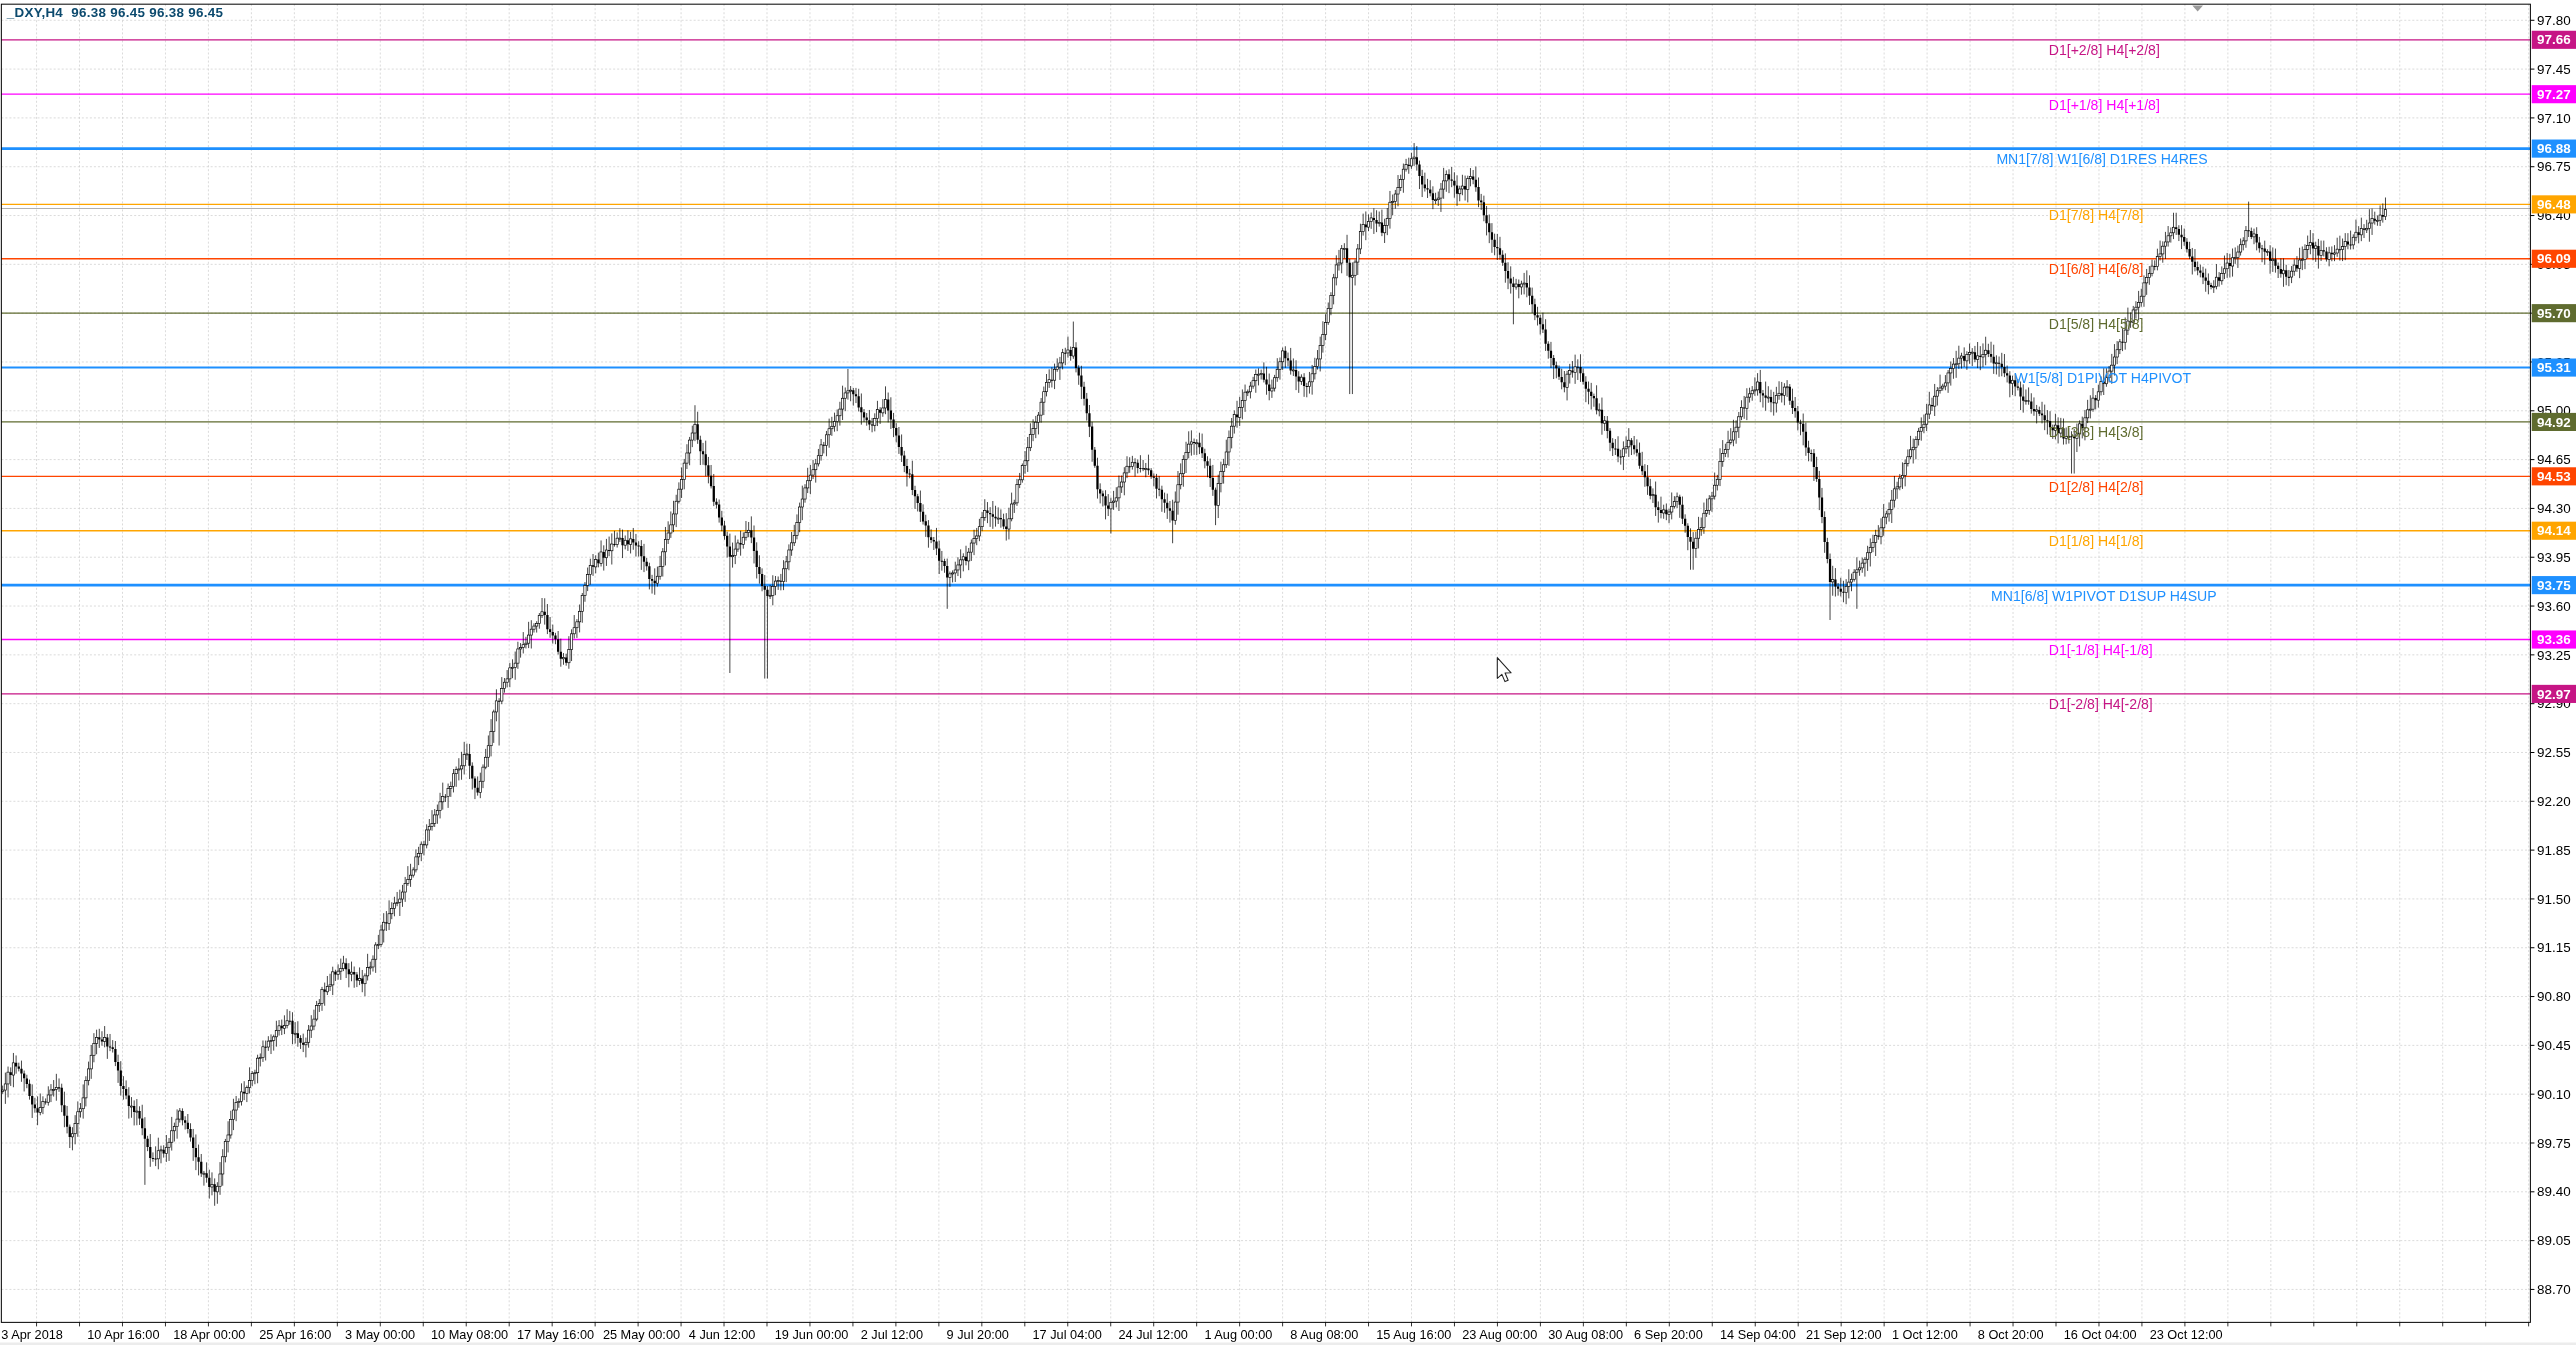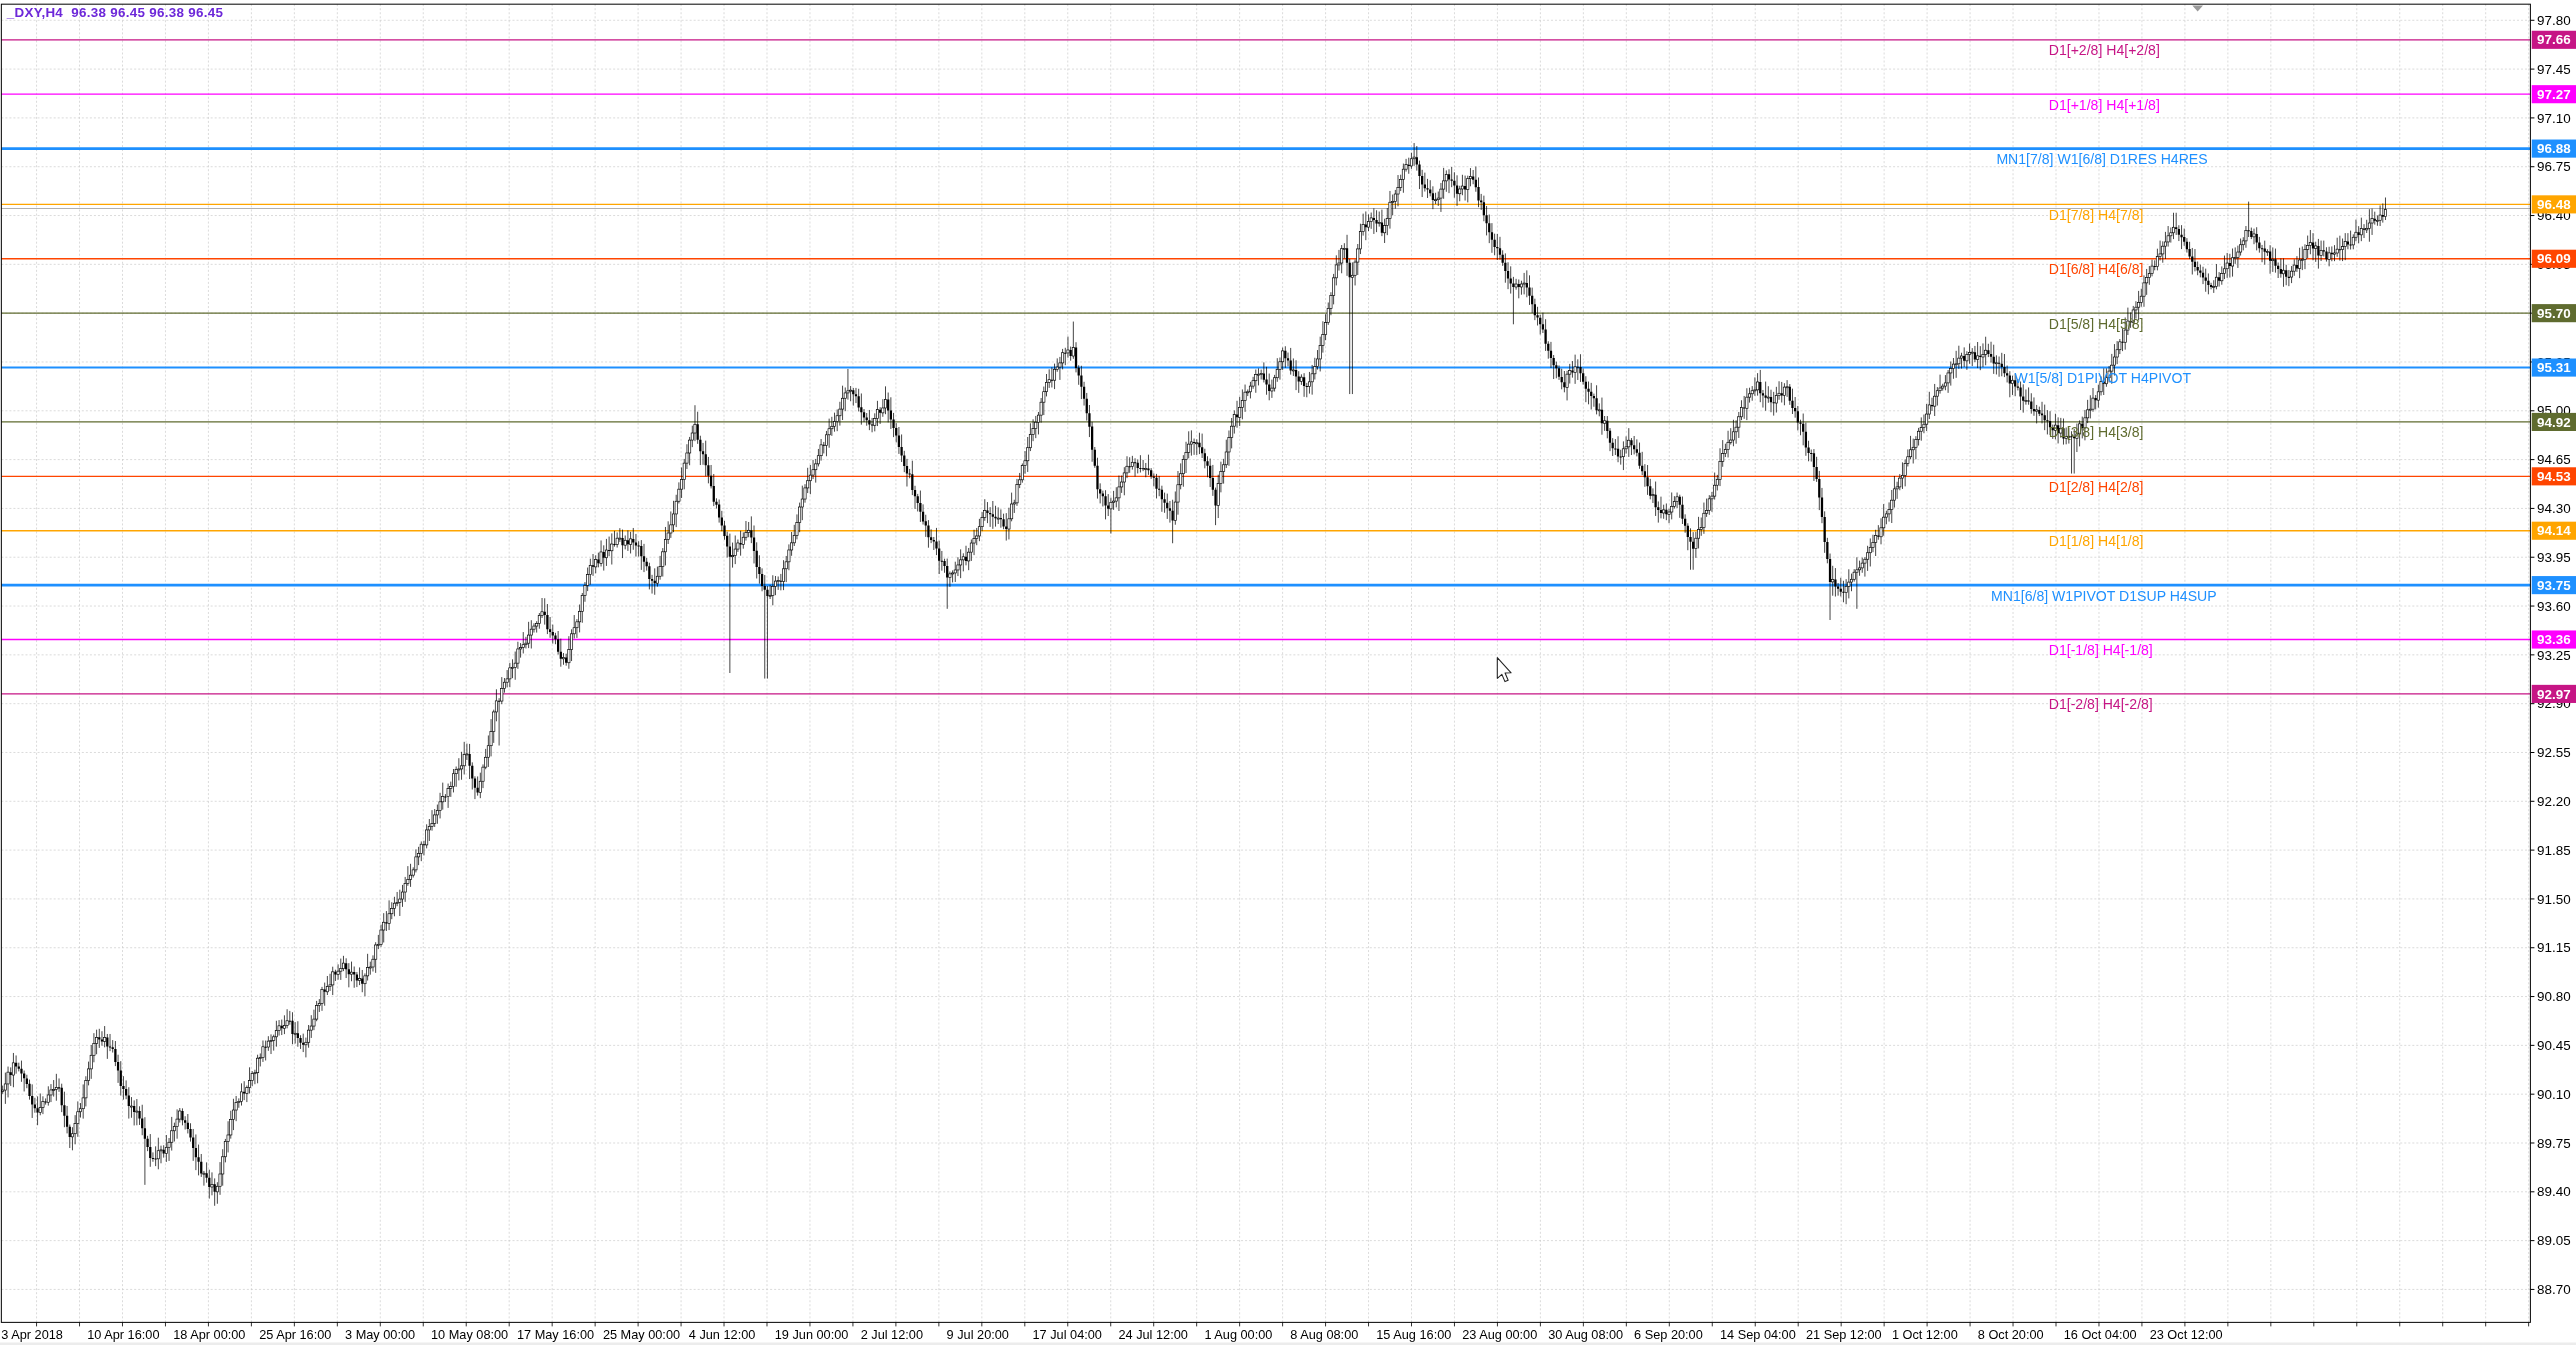--- a/index.html
+++ b/index.html
@@ -3,21 +3,21 @@
 <meta charset="utf-8">
 <style>
   html,body{margin:0;padding:0;}
   body{
     width:2576px;height:1346px;position:relative;overflow:hidden;
     background:#ffffff;font-family:"Liberation Sans", sans-serif;
     -webkit-font-smoothing:antialiased;
   }
   #stage{position:absolute;left:0;top:0;width:2576px;height:1346px;}
   #chart-title{
-    position:absolute;left:6.7px;top:5.4px;font-size:13.4px;font-weight:bold;color:#6d28d9;
+    position:absolute;left:6.7px;top:5.4px;font-size:13.4px;font-weight:bold;color:#0c4a6e;
     white-space:pre;z-index:30;letter-spacing:0.3px;
   }
   svg{position:absolute;left:0;top:0;}
   text{font-family:"Liberation Sans", sans-serif;}
 </style>
 </head>
 <body>
 
 <div id="stage">
   <div id="chart-title">_DXY,H4  96.38 96.45 96.38 96.45</div>

